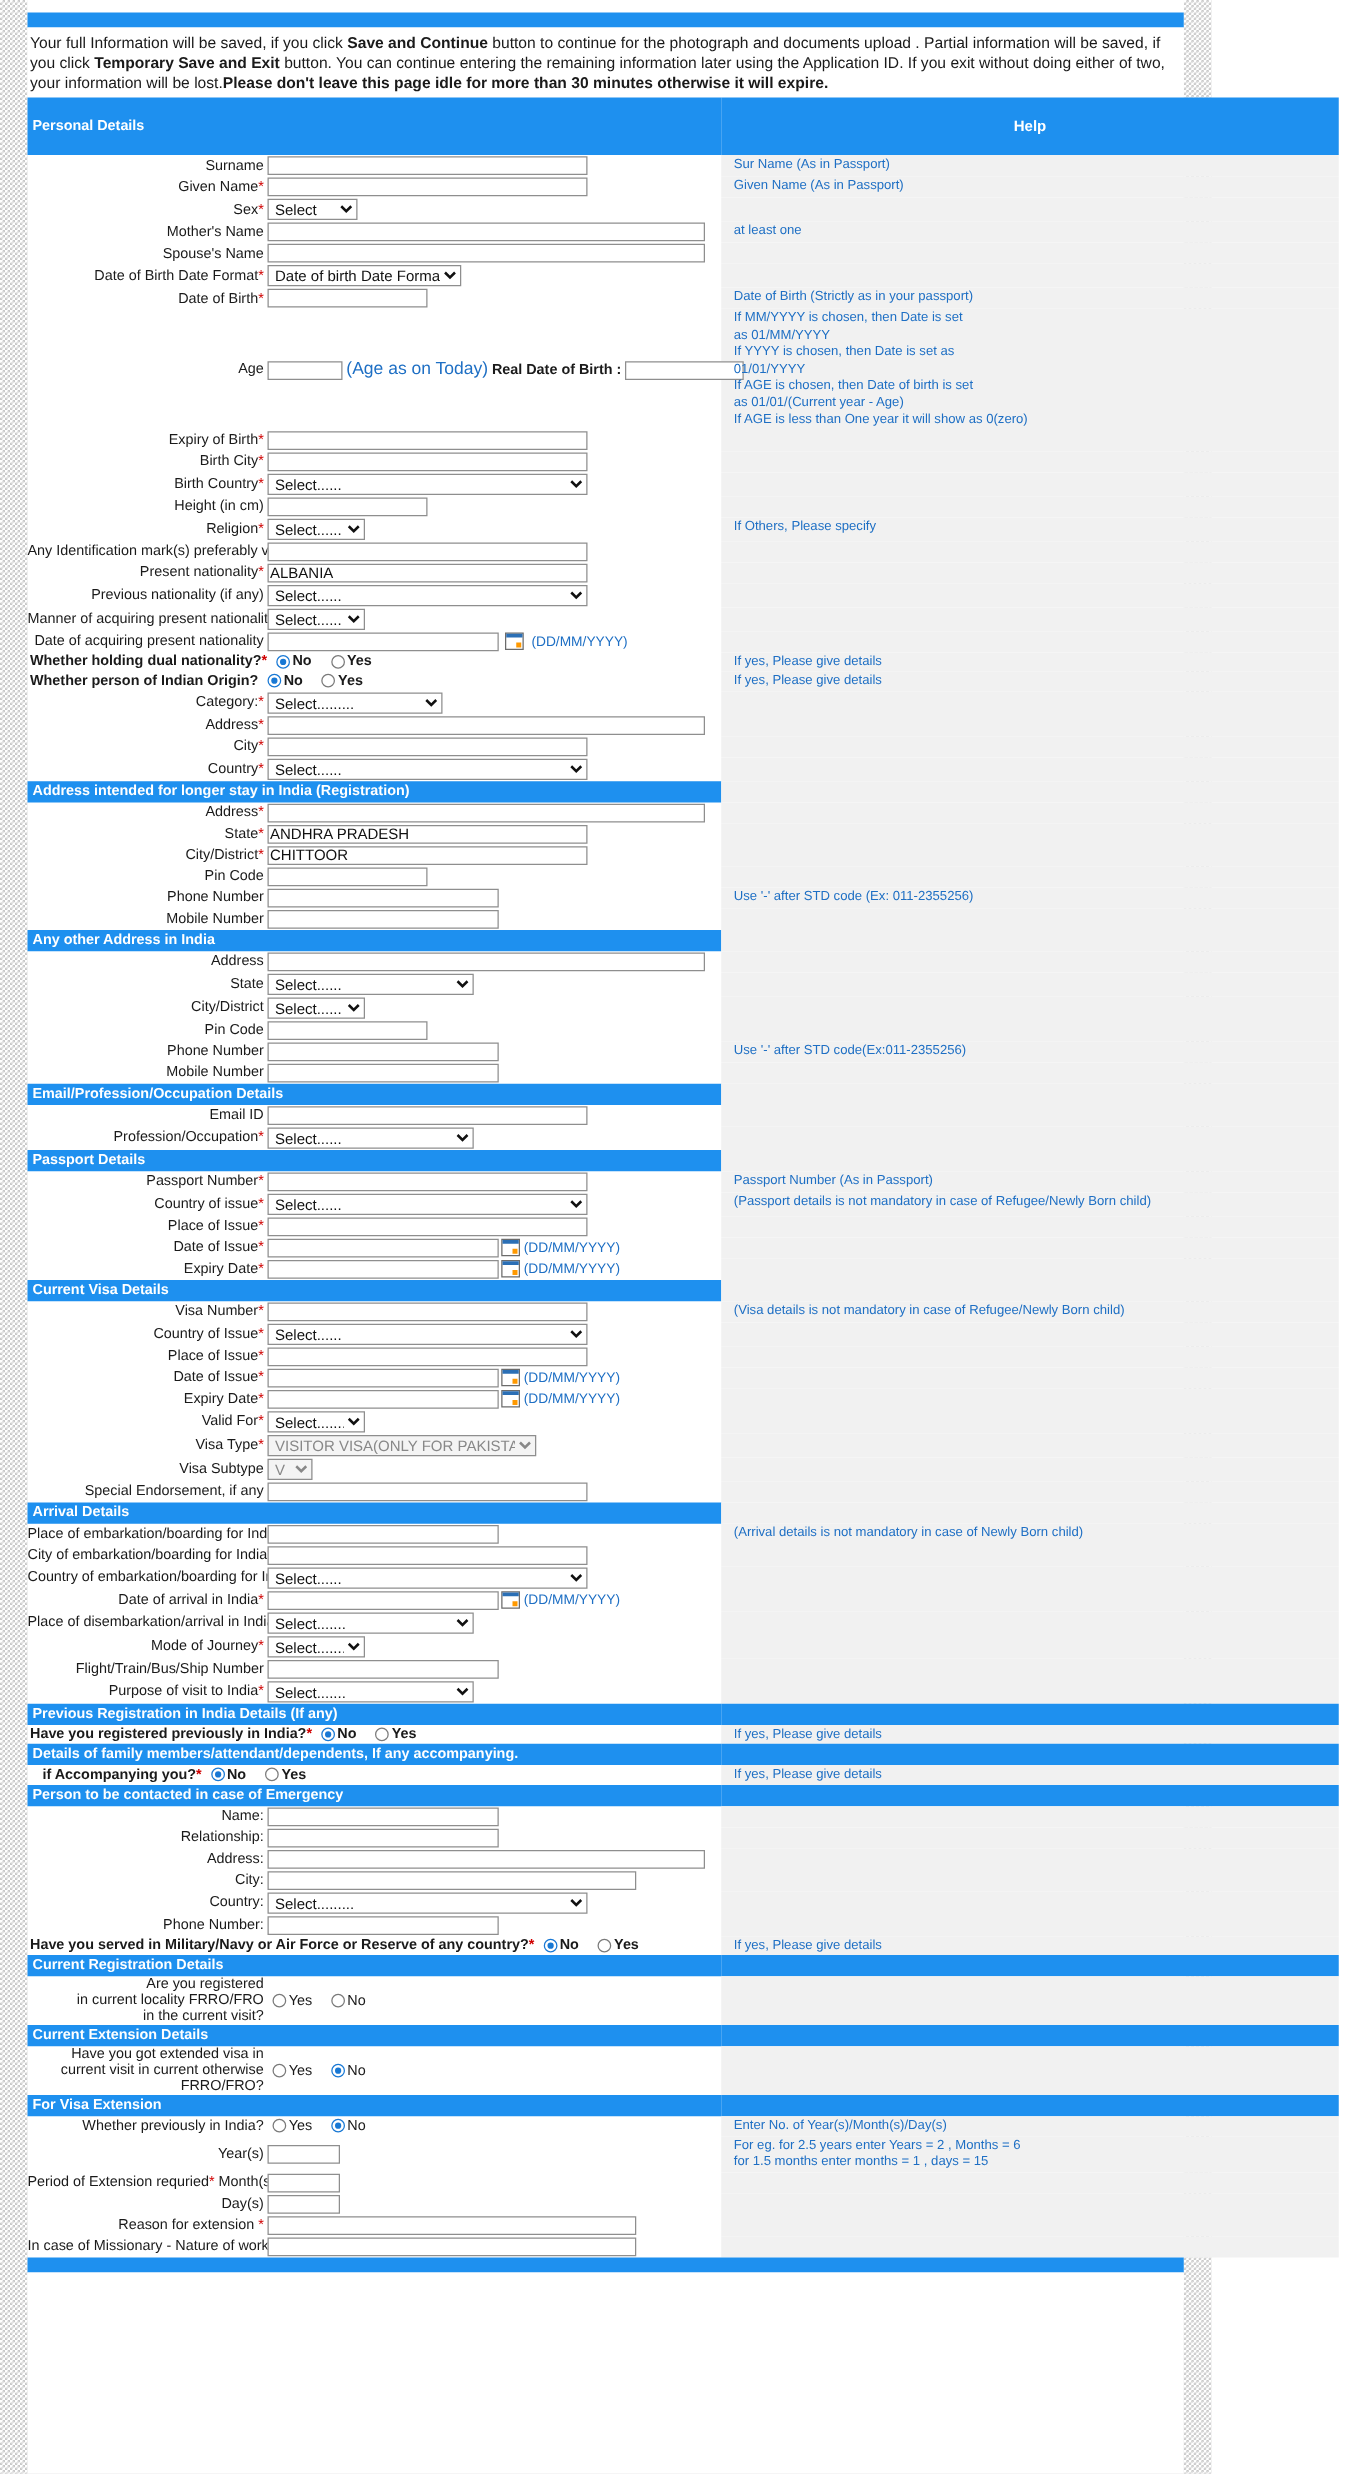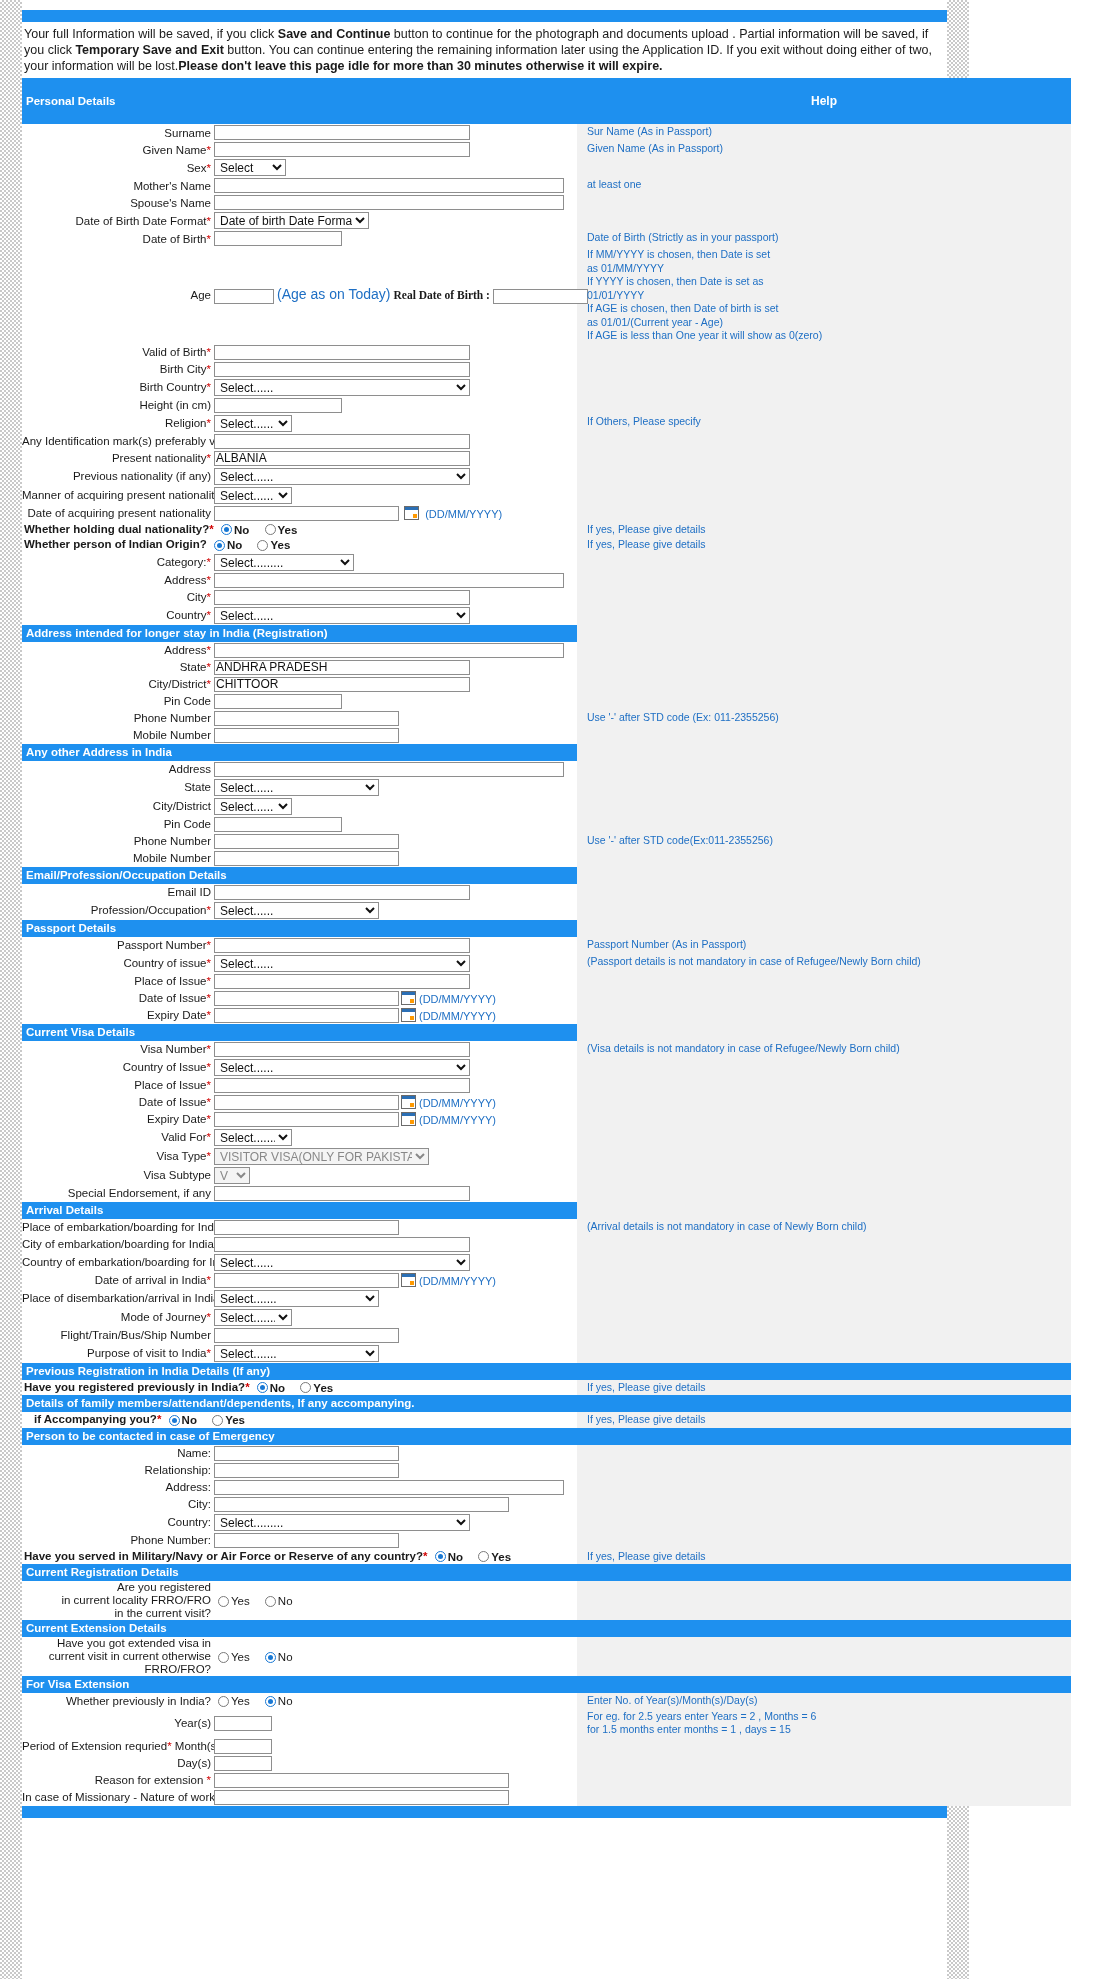--- a/index.html
+++ b/index.html
@@ -162,21 +162,21 @@
     background:#ffffff;border:1px solid #6b6b6b;position:relative;
   }
   .cal:before{
     content:"";position:absolute;left:0;right:0;top:0;height:3px;background:#2b6fb5;
   }
   .cal:after{
     content:"";position:absolute;right:1px;bottom:1px;width:4px;height:4px;background:#ff9900;
   }
   .fmt{color:#1e6fc4;font-size:11px;vertical-align:middle;}
   .agehint{color:#1e6fc4;font-size:14px;}
-  .rdob{font-weight:bold;font-size:11.5px;font-family:Liberation Serif, serif;}
+  .rdob{font-weight:bold;font-size:11.5px;}
 
   .radio{
     display:inline-block;width:11px;height:11px;border-radius:50%;
     border:1px solid #7a7a7a;background:#fff;vertical-align:middle;
     margin:0 2px 0 4px;box-sizing:border-box;position:relative;
   }
   .radio.on{border-color:#1878d4;}
   .radio.on:after{
     content:"";position:absolute;left:2px;top:2px;width:5px;height:5px;border-radius:50%;
     background:#1878d4;
@@ -271,21 +271,21 @@
           <div>as 01/MM/YYYY</div>
           <div>If YYYY is chosen, then Date is set as</div>
           <div>01/01/YYYY</div>
           <div>If AGE is chosen, then Date of birth is set</div>
           <div>as 01/01/(Current year - Age)</div>
           <div>If AGE is less than One year it will show as 0(zero)</div>
         </td>
       </tr>
 
       <tr>
-        <td class="lbl"><span>Valid of Birth</span><span class="req">*</span></td>
+        <td class="lbl"><span>Expiry of Birth</span><span class="req">*</span></td>
         <td class="fld"><input class="txt w-full" style=""></td>
         <td class="helpcell"></td>
       </tr>
 
       <tr>
         <td class="lbl"><span>Birth City</span><span class="req">*</span></td>
         <td class="fld"><input class="txt w-full" style=""></td>
         <td class="helpcell"></td>
       </tr>
 

